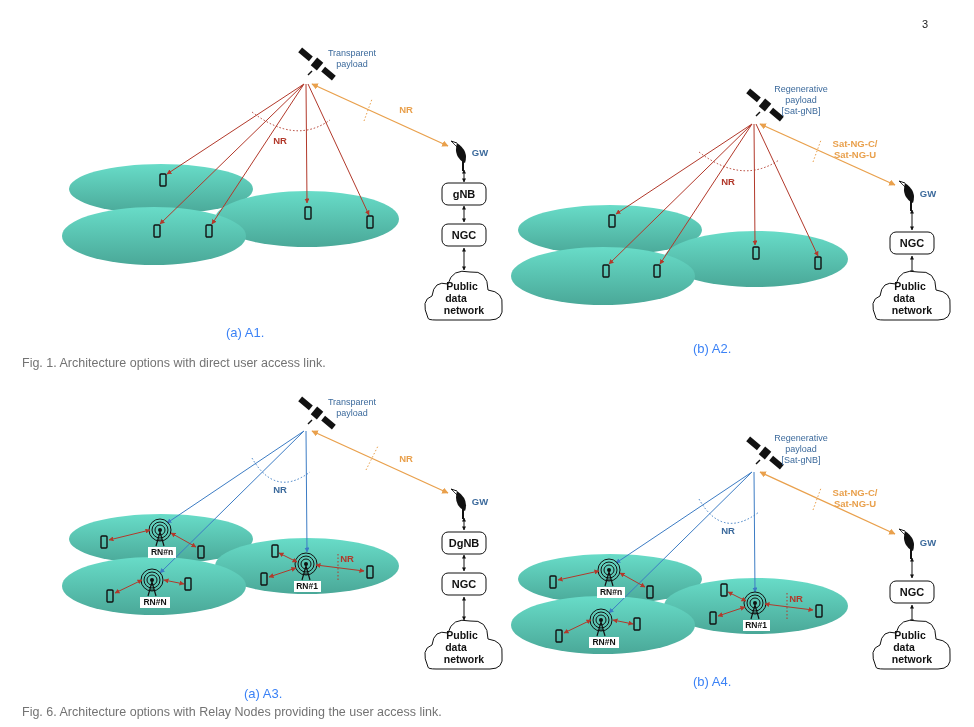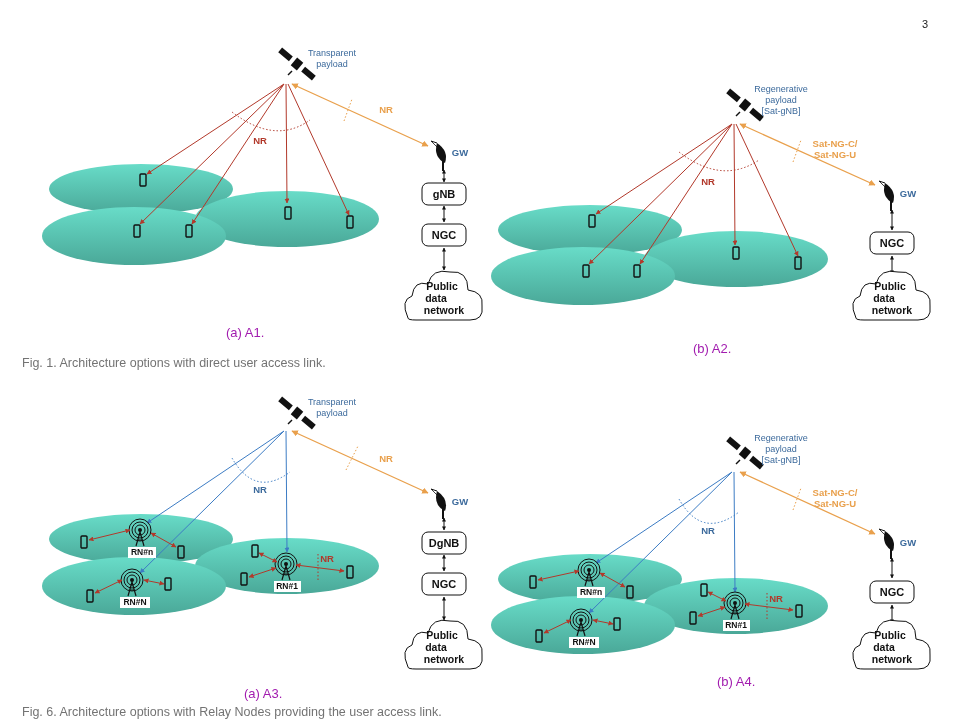--- a/index.html
+++ b/index.html
@@ -1,19 +1,19 @@
 <!DOCTYPE html>
 <html><head>
 <meta charset="utf-8">
 <style>
   html, body { margin: 0; padding: 0; background: #fff; }
   body { width: 974px; height: 727px; position: relative; overflow: hidden; font-family: "Liberation Sans", sans-serif; }
   .page-number { position: absolute; left: 922px; top: 18px; font-size: 11px; color: #222; }
-  .panel { position: absolute; }
-  .sub-caption { position: absolute; font-size: 13px; color: #a21caf; }
+  .panel { position: absolute; margin-left: 20px; }
+  .sub-caption { position: absolute; font-size: 13px; color: #3b82f6; }
   .fig-caption { position: absolute; left: 22px; font-size: 12.5px; color: #737373; }
   svg text { font-family: "Liberation Sans", sans-serif; }
   .lbl-blue { fill: #3c6a9c; font-size: 9px; }
   .lbl-red { fill: #b2392b; font-size: 9.5px; font-weight: bold; }
   .lbl-blue-b { fill: #3c6a9c; font-size: 9.5px; font-weight: bold; }
   .lbl-orange { fill: #e9a04c; font-size: 9.5px; font-weight: bold; }
   .box-text { fill: #111; font-size: 11px; font-weight: bold; }
   .cloud-text { fill: #111; font-size: 10.5px; font-weight: bold; }
   .rn-text { fill: #111; font-size: 8.5px; font-weight: bold; }
 </style>
@@ -295,15 +295,15 @@
     <line x1="405" y1="148" x2="405" y2="168" stroke="#111" stroke-width="1" marker-start="url(#arK)" marker-end="url(#arK)"></line>
     <rect x="383" y="171" width="44" height="22" rx="6" fill="#fff" stroke="#111" stroke-width="1"></rect>
     <text class="box-text" x="405" y="186" text-anchor="middle">NGC</text>
     <line x1="405" y1="195" x2="405" y2="213" stroke="#111" stroke-width="1" marker-start="url(#arK)" marker-end="url(#arK)"></line>
     <path d="M369,257 Q361,239 373,235 Q375,219 389,223 Q393,207 411,211 Q429,209 429,229 Q445,231 443,245 Q445,259 431,259 L377,259 Q369,259 369,257 z" fill="#fff" stroke="#111" stroke-width="1"></path>
     <text class="cloud-text" x="403" y="229" text-anchor="middle">Public</text>
     <text class="cloud-text" x="397" y="241" text-anchor="middle">data</text>
     <text class="cloud-text" x="405" y="253" text-anchor="middle">network</text>
   </svg>
 </div>
-<div class="sub-caption" style="left:693px;top:674px;margin-left:24px;">(b) A4.</div>
+<div class="sub-caption" style="left:693px;top:674px;">(b) A4.</div>
 
 <div class="fig-caption" style="top:705px;">Fig. 6. Architecture options with Relay Nodes providing the user access link.</div>
 
 </body></html>

